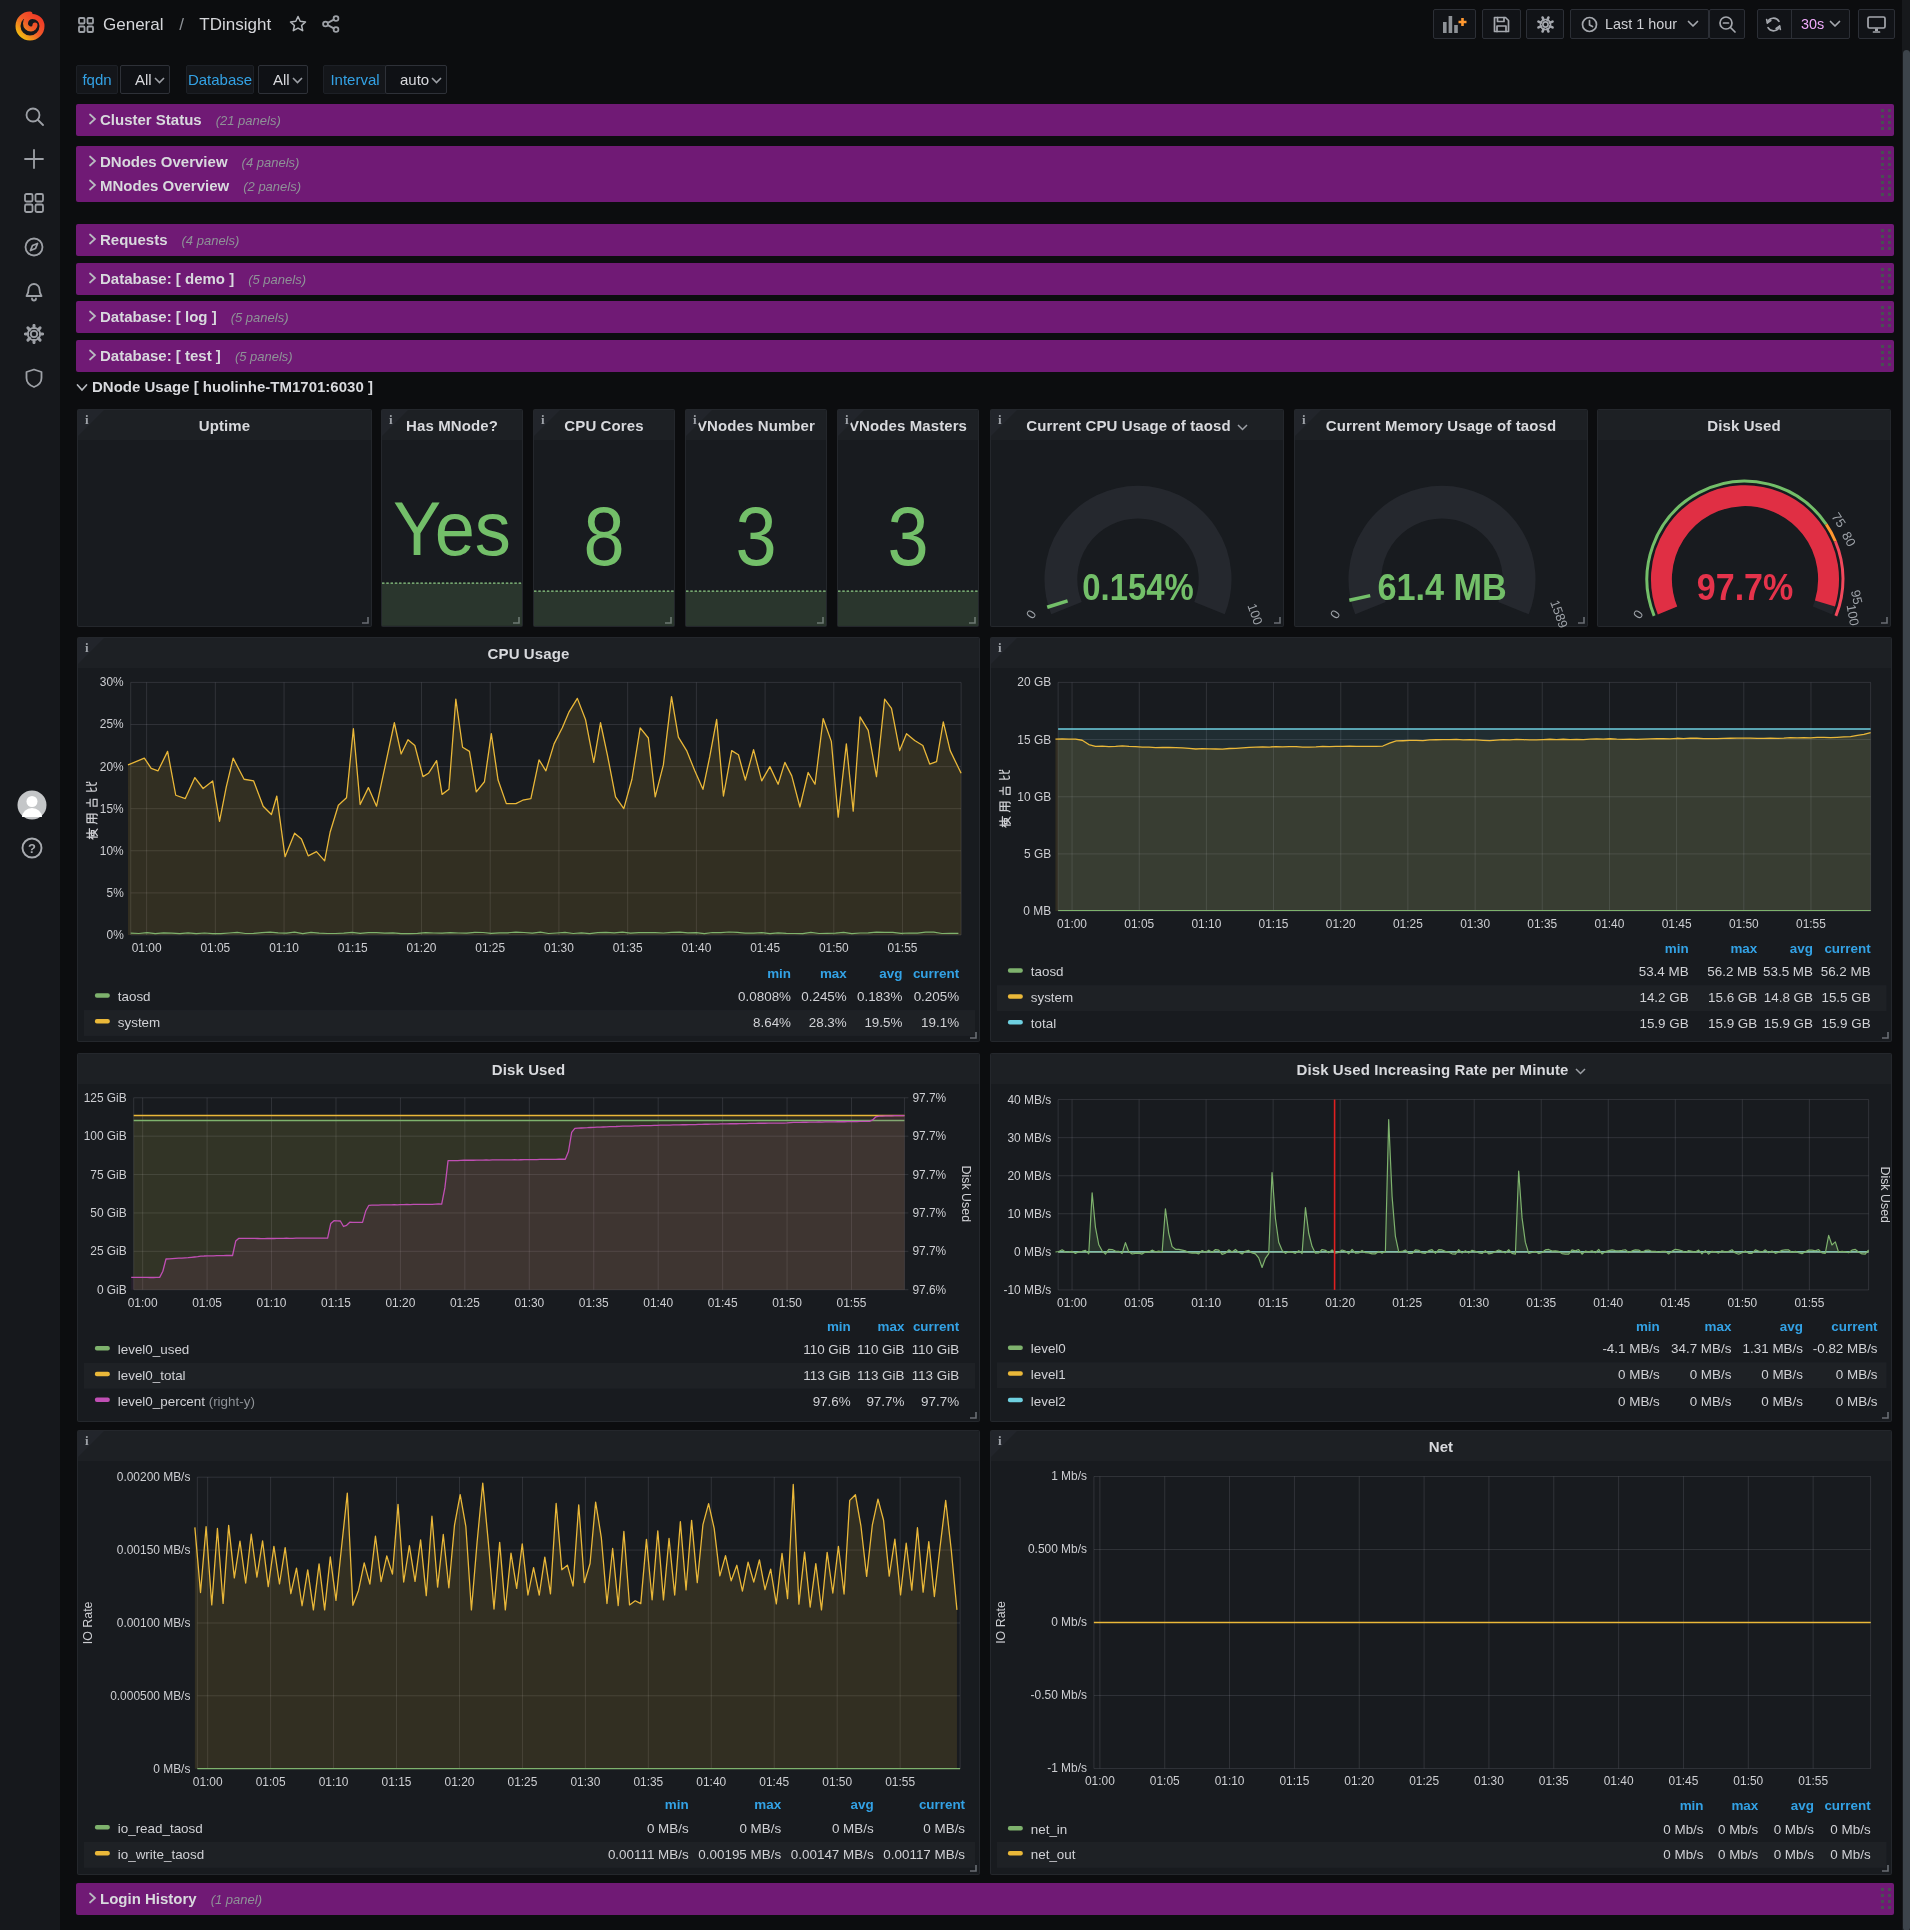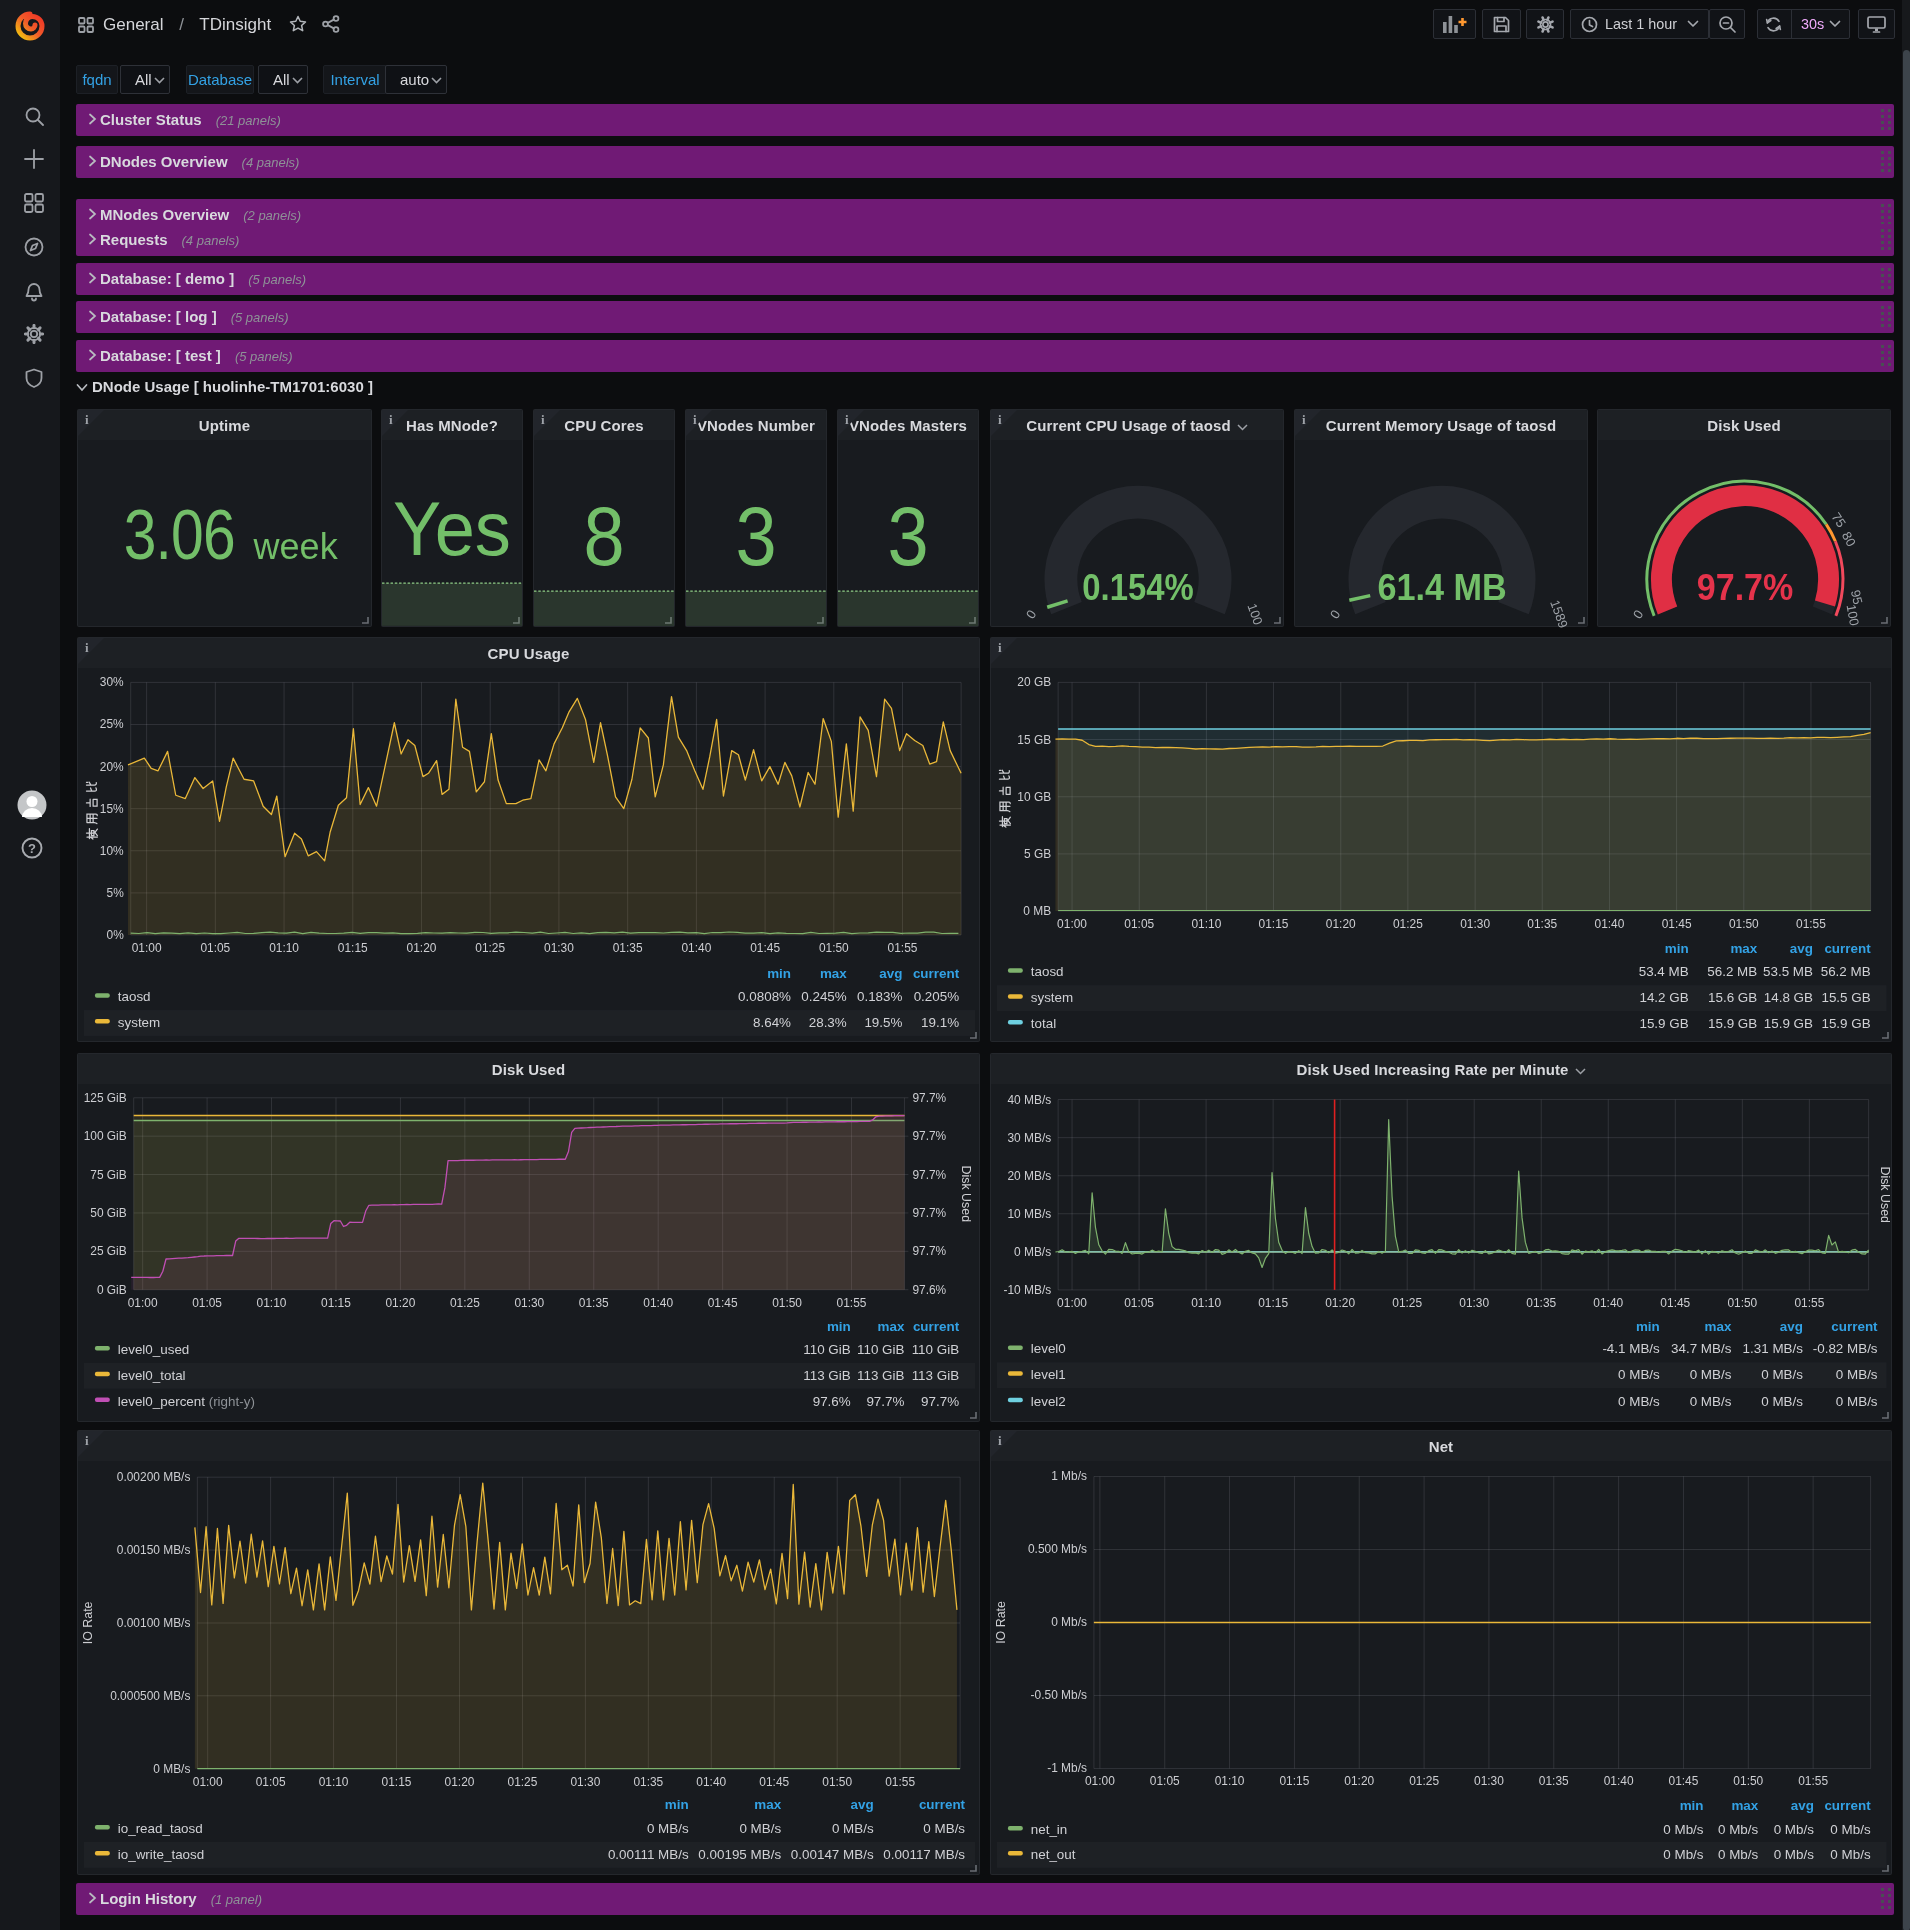--- a/index.html
+++ b/index.html
@@ -177,21 +177,21 @@
         <rect x="2" y="1" width="3" height="3" fill="#4a4e54"></rect>
         <rect x="9" y="1" width="3" height="3" fill="#4a4e54"></rect>
         <rect x="2" y="7" width="3" height="3" fill="#4a4e54"></rect>
         <rect x="9" y="7" width="3" height="3" fill="#4a4e54"></rect>
         <rect x="2" y="13" width="3" height="3" fill="#4a4e54"></rect>
         <rect x="9" y="13" width="3" height="3" fill="#4a4e54"></rect>
         <rect x="2" y="19" width="3" height="3" fill="#4a4e54"></rect>
         <rect x="9" y="19" width="3" height="3" fill="#4a4e54"></rect>
       </svg></div>
   </div>
-<div class="rowhdr" style="top:199px">
+<div class="rowhdr" style="top:170px">
     <div class="rowtitle"><svg style="margin-right:3px" width="9" height="12" viewBox="0 0 9 12">
         <path d="M2 1.5 L7 6 L2 10.5" stroke="#b8bbc0" stroke-width="1.7" fill="none" stroke-linecap="round"></path>
       </svg>MNodes Overview<span class="rowcount">(2 panels)</span></div>
     <div class="abs" style="right:1px;top:4px;"><svg width="14" height="24" viewBox="0 0 14 24">
         <rect x="2" y="1" width="3" height="3" fill="#4a4e54"></rect>
         <rect x="9" y="1" width="3" height="3" fill="#4a4e54"></rect>
         <rect x="2" y="7" width="3" height="3" fill="#4a4e54"></rect>
         <rect x="9" y="7" width="3" height="3" fill="#4a4e54"></rect>
         <rect x="2" y="13" width="3" height="3" fill="#4a4e54"></rect>
         <rect x="9" y="13" width="3" height="3" fill="#4a4e54"></rect>
@@ -278,21 +278,20 @@
       <path d="M1.5 2 L6 7 L10.5 2" stroke="#b8bbc0" stroke-width="1.7" fill="none" stroke-linecap="round"></path>
     </svg>DNode Usage [ huolinhe-TM1701:6030 ]</div>
 <div class="panel" style="left:77px;top:409px;width:295px;height:218px;">
     <div class="abs" style="left:0;top:0;right:0;height:30px;background:rgba(204,204,220,0.028);border-radius:2px 2px 0 0;"></div>
     <div class="ptitle">Uptime</div>
     <div class="icorner"></div>
     <div class="iletter">i</div>
     <svg style="position:absolute;right:2px;bottom:2px" width="7" height="7" viewBox="0 0 7 7">
       <path d="M6 0 L6 6 L0 6" stroke="#6a6e74" stroke-width="1.6" fill="none"></path>
     </svg>
-    <div class="abs" style="left:0;top:85px;width:100%;text-align:center;color:#73bf69;"><span style="font-size:70px;font-weight:500;display:inline-block;transform:scaleX(.84);transform-origin:60% 50%;letter-spacing:-1px;">3.06</span><span style="font-size:36px;font-weight:500;"> week</span></div>
   </div>
 <div class="panel" style="left:381px;top:409px;width:142px;height:218px;">
     <div class="abs" style="left:0;top:0;right:0;height:30px;background:rgba(204,204,220,0.028);border-radius:2px 2px 0 0;"></div>
     <div class="ptitle">Has MNode?</div>
     <div class="icorner"></div>
     <div class="iletter">i</div>
     <svg style="position:absolute;right:2px;bottom:2px" width="7" height="7" viewBox="0 0 7 7">
       <path d="M6 0 L6 6 L0 6" stroke="#6a6e74" stroke-width="1.6" fill="none"></path>
     </svg>
     <div class="abs" style="left:0;top:75px;width:100%;text-align:center;color:#73bf69;font-size:76px;font-weight:500;transform:scaleX(.95);">Yes</div>

